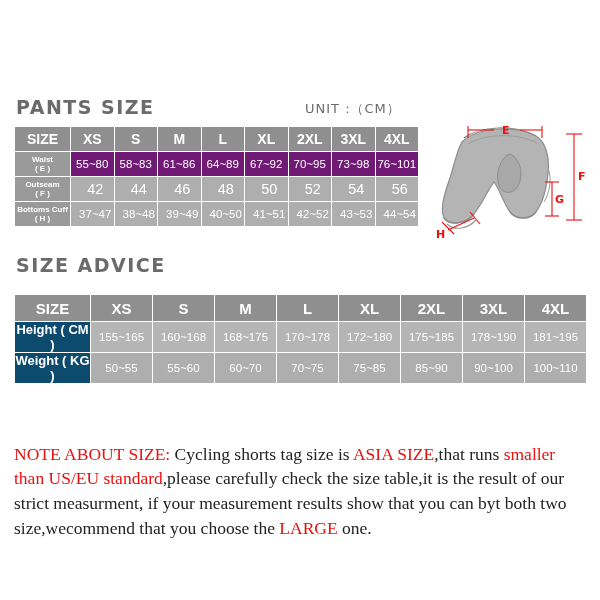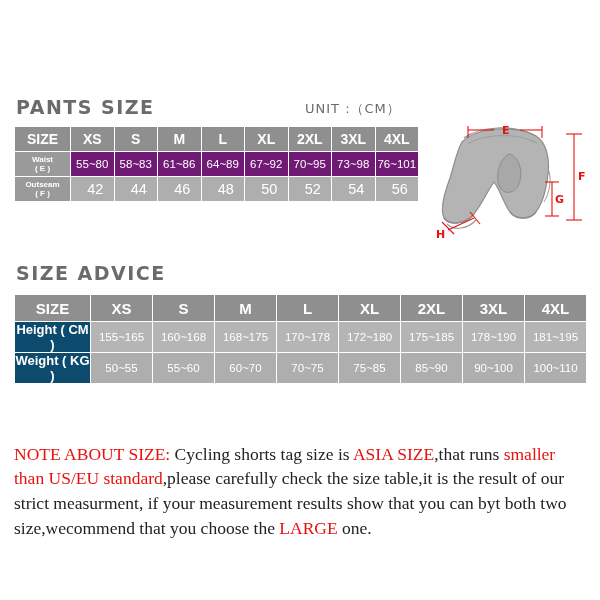--- a/index.html
+++ b/index.html
@@ -32,21 +32,21 @@
   }
   #pants-title { position: absolute; left: 16px; top: 96px; }
   #unit-label {
     position: absolute;
     left: 305px; top: 100px;
     font-size: 13px;
     letter-spacing: 1px;
     color: #6b6b6b;
     font-family: "DejaVu Sans", sans-serif;
   }
-  #advice-title { position: absolute; left: 16px; top: 262px; }
+  #advice-title { position: absolute; left: 16px; top: 254px; }
 
   
   table {
     border-collapse: collapse;
     table-layout: fixed;
   }
   #pants-table {
     position: absolute;
     left: 14px; top: 126px;
     width: 404px;
@@ -193,20 +193,34 @@
         <td class="val big">44</td>
         <td class="val big">46</td>
         <td class="val big">48</td>
         <td class="val big">50</td>
         <td class="val big">52</td>
         <td class="val big">54</td>
         <td class="val big">56</td>
       </tr>
 
 
+      <tr class="alt">
+        <td class="rowlabel">
+          <div>Bottoms Cuff</div>
+          <div>( H )</div>
+        </td>
+        <td class="val">37~47</td>
+        <td class="val">38~48</td>
+        <td class="val">39~49</td>
+        <td class="val">40~50</td>
+        <td class="val">41~51</td>
+        <td class="val">42~52</td>
+        <td class="val">43~53</td>
+        <td class="val">44~54</td>
+      </tr>
     </tbody>
   </table>
 
   <svg id="diagram" viewBox="0 0 166 150">
 
     <g>
       <path d="M38 34 C52 20, 88 16, 112 28 C122 34, 126 50, 124 66
                C122 84, 118 96, 112 104 C106 112, 92 112, 86 104
                C80 96, 76 82, 70 74 C64 82, 58 96, 50 106
                C42 116, 26 118, 20 110 C16 102, 20 86, 26 70

